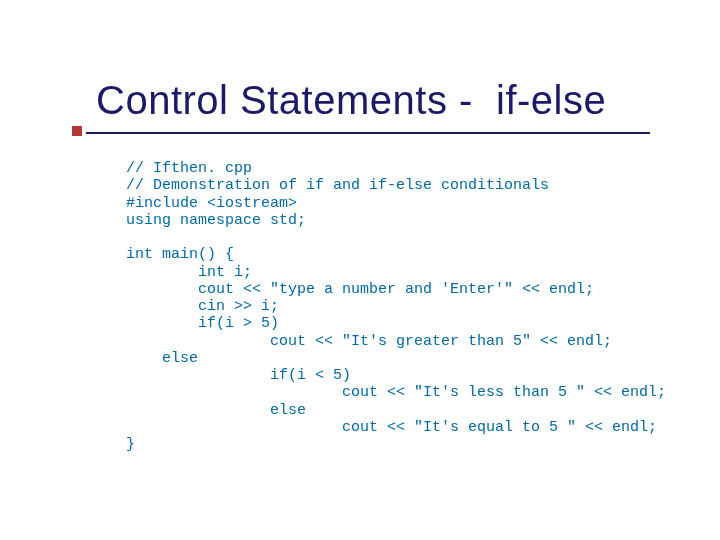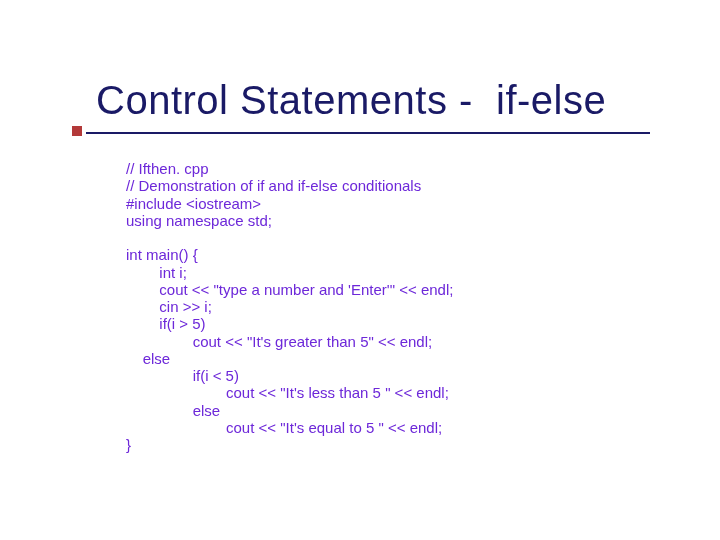--- a/index.html
+++ b/index.html
@@ -39,24 +39,24 @@
     position: absolute;
     top: 132px;
     left: 86px;
     width: 564px;
     border-top: 2px solid #1a1a66;
   }
   .code-block {
     position: absolute;
     top: 160px;
     left: 126px;
-    font-family: Liberation Sans, sans-serif;
+    font-family: Liberation Mono, monospace;
     font-size: 15px;
     line-height: 1.15;
-    color: #6d28d9;
+    color: #0369a1;
     white-space: pre;
   }
 </style>
 </head>
 <body>
 
 <div class="slide">
   <div class="title">Control Statements -  if-else</div>
   <div class="accent-bullet"></div>
   <div class="underline"></div>

